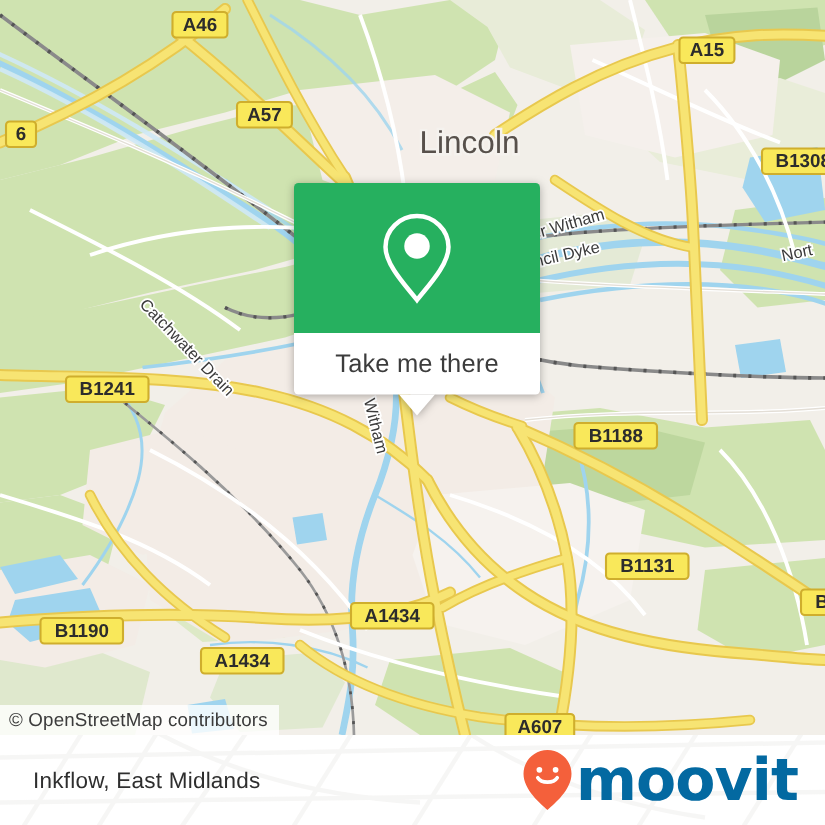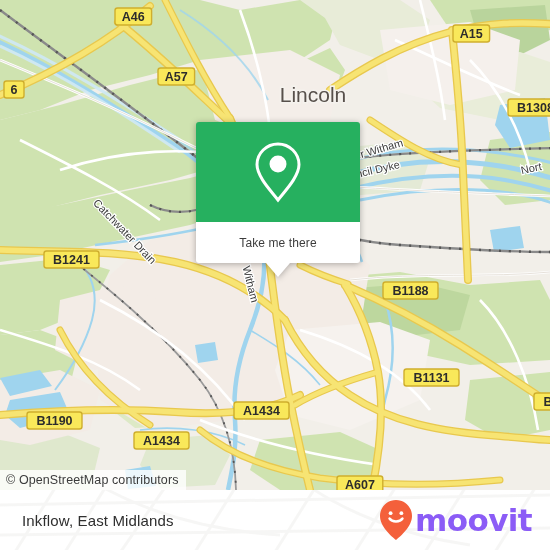--- a/index.html
+++ b/index.html
@@ -64,21 +64,21 @@
   }
   .popup-body {
     background: #ffffff;
     border-radius: 0 0 3px 3px;
     height: 41px;
     display: flex;
     align-items: center;
     justify-content: center;
   }
   .popup-body-label {
-    font-size: 12px;
+    font-size: 17px;
     color: #3c3c3c;
     font-family: "Liberation Sans", sans-serif;
     letter-spacing: 0.1px;
   }
   .popup-tail {
     position: absolute;
     left: 50%;
     top: 141px;
     margin-left: -12px;
     width: 0; height: 0;
@@ -118,23 +118,23 @@
     z-index: 2;
   }
   .brand {
     position: relative;
     display: flex;
     align-items: center;
     gap: 2px;
     z-index: 2;
   }
   .brand-text {
-    font-size: 31px;
+    font-size: 39px;
     font-weight: bold;
-    color: #8b5cf6;
+    color: #0369a1;
     letter-spacing: -0.6px;
     font-family: "DejaVu Sans", sans-serif;
     line-height: 1;
   }
 
   
   .lbl {
     font-family: "Liberation Sans", sans-serif;
   }
 </style>

